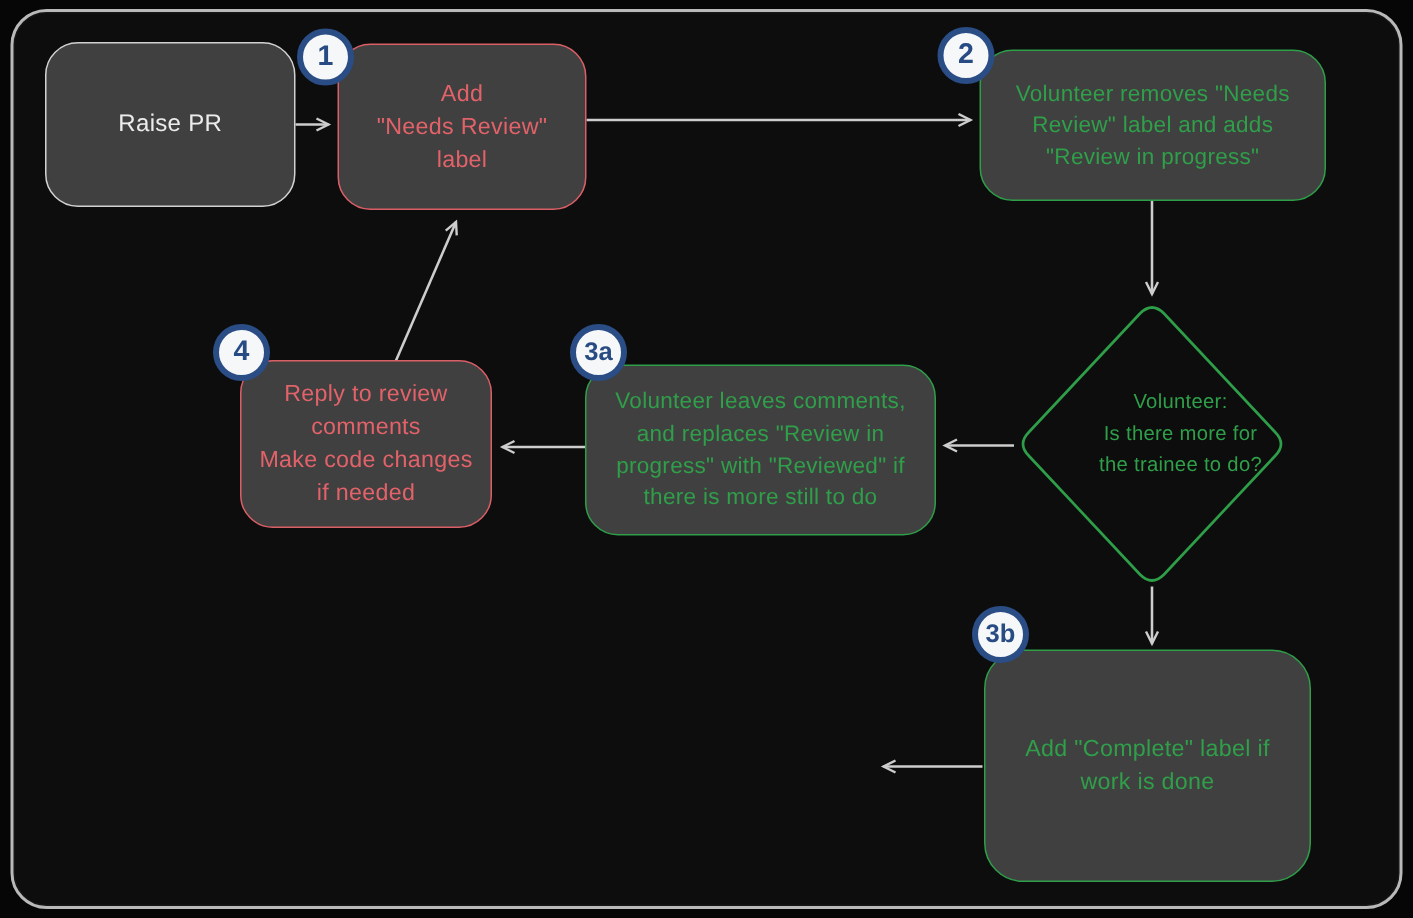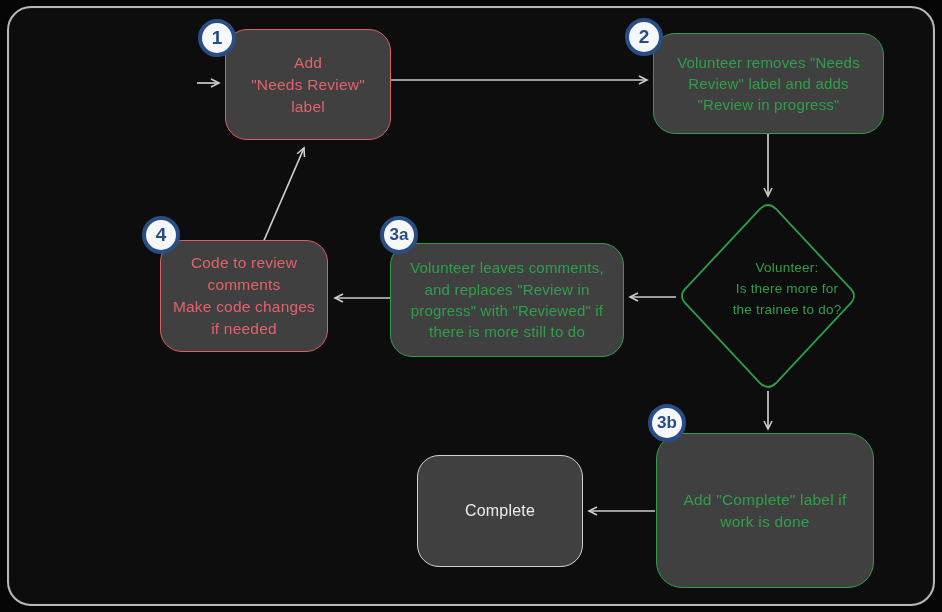--- a/index.html
+++ b/index.html
@@ -42,47 +42,47 @@
       <path d="M768,134 L768,196" marker-end="url(#arrowhead)"></path>
       <path d="M676,297 L630,297" marker-end="url(#arrowhead)"></path>
       <path d="M390,298 L335,298" marker-end="url(#arrowhead)"></path>
       <path d="M262,245 L304,148" marker-end="url(#arrowhead)"></path>
       <path d="M768,391 L768,429" marker-end="url(#arrowhead)"></path>
       <path d="M655,511 L589,511" marker-end="url(#arrowhead)"></path>
     </g>
     <path d="M760,209 Q768,201 776,209 L850,288 Q858,296 850,304 L776,383 Q768,391 760,383 L686,304 Q678,296 686,288 Z" fill="#0d0d0d" stroke="#2e9e49" stroke-width="1.8"></path>
   </svg>
 
+  <div class="node neutral" style="left:30px;top:28px;width:167px;height:110px;">Raise PR</div>
 
   <div class="node red" style="left:225px;top:29px;width:166px;height:111px;">Add
 "Needs Review"
 label</div>
 
   <div class="node green" style="left:653px;top:33px;width:231px;height:101px;font-size:15px;">Volunteer removes "Needs
 Review" label and adds
 "Review in progress"</div>
 
   <div class="diamond-label" style="left:702px;top:258px;">Volunteer:
 Is there more for
 the trainee to do?</div>
 
   <div class="node green" style="left:390px;top:243px;width:234px;height:114px;font-size:15px;">Volunteer leaves comments,
 and replaces "Review in
 progress" with "Reviewed" if
 there is more still to do</div>
 
-  <div class="node red" style="left:160px;top:240px;width:168px;height:112px;">Code to review
+  <div class="node red" style="left:160px;top:240px;width:168px;height:112px;">Reply to review
 comments
 Make code changes
 if needed</div>
 
   <div class="node green" style="left:656px;top:433px;width:218px;height:155px;border-radius:26px;">Add "Complete" label if
 work is done</div>
 
-  <div class="node neutral" style="left:417px;top:455px;width:166px;height:112px;">Complete</div>
 
   <div class="badge" style="left:198px;top:19px;">1</div>
   <div class="badge" style="left:625px;top:18px;">2</div>
   <div class="badge" style="left:380px;top:216px;font-size:17px;">3a</div>
   <div class="badge" style="left:142px;top:216px;">4</div>
   <div class="badge" style="left:648px;top:404px;font-size:17px;">3b</div>
 
 </div>
 
 </body></html>

